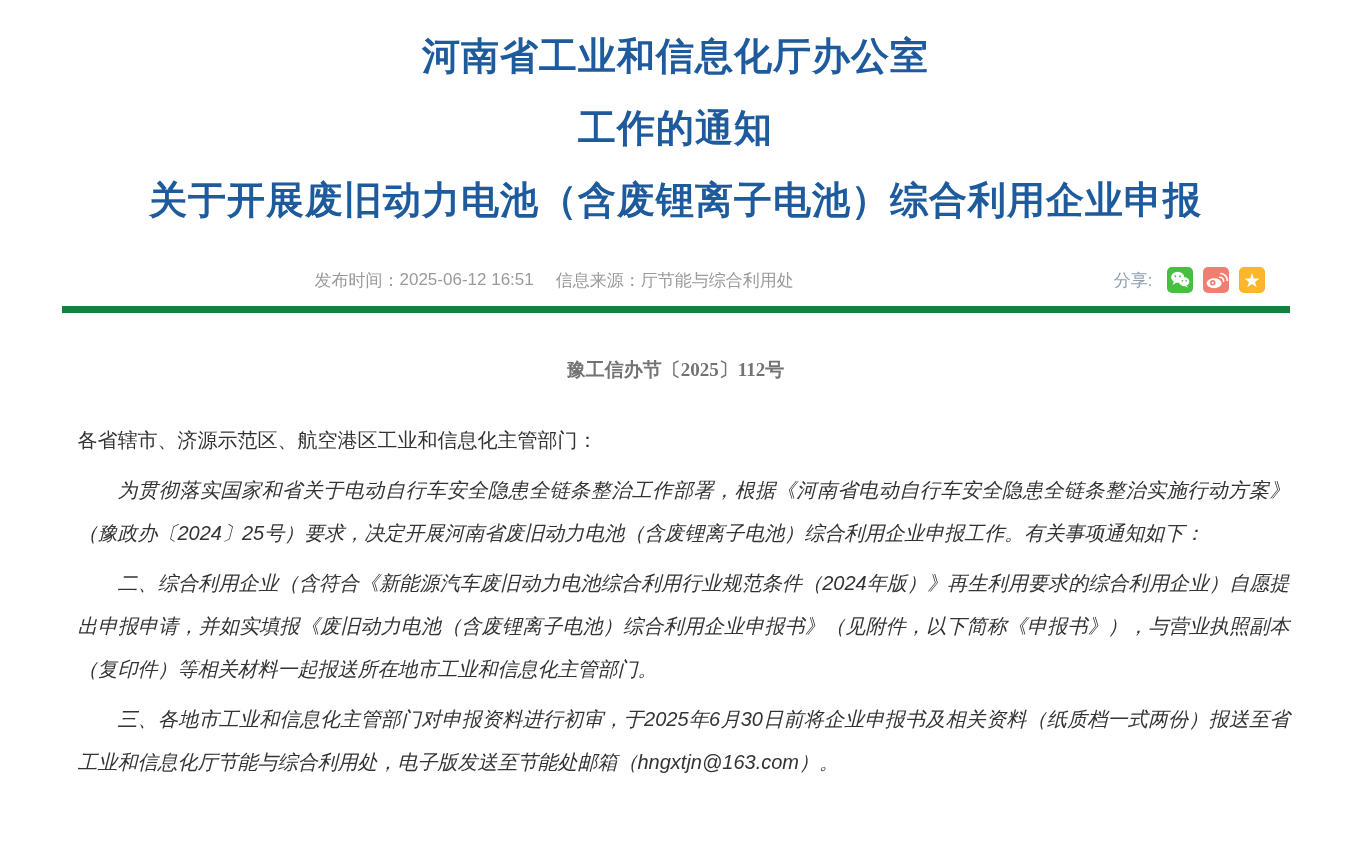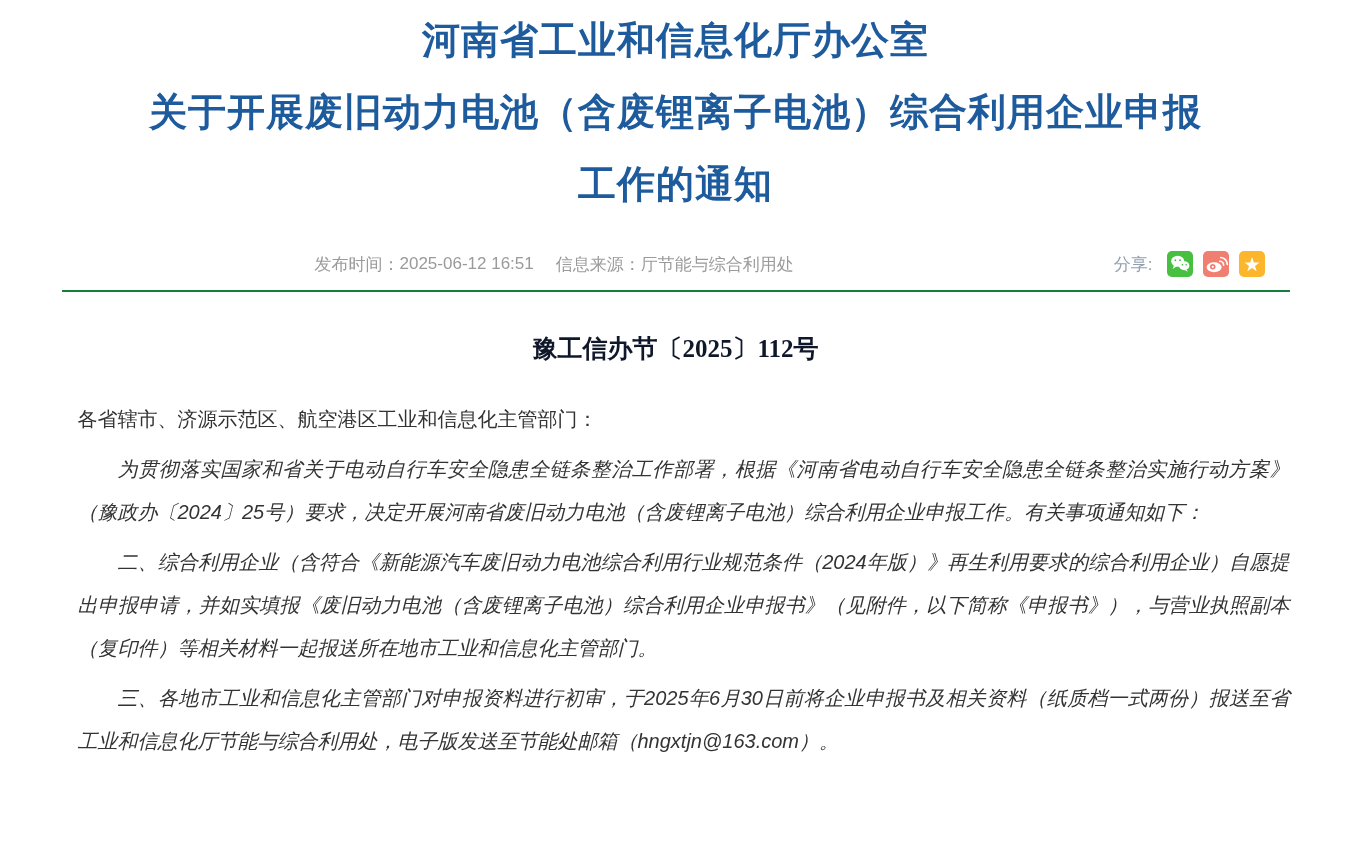--- a/index.html
+++ b/index.html
@@ -11,36 +11,36 @@
     overflow: hidden;
     font-family: "Liberation Sans", sans-serif;
   }
   .container {
     width: 1228px;
     margin: 0 auto;
     position: relative;
   }
   
   .title-block {
-    padding-top: 4px;
+    padding-top: 20px;
     text-align: center;
   }
   .title-line {
     color: #1e5b9d;
     font-size: 38px;
     font-weight: bold;
     line-height: 72px;
     letter-spacing: 1px;
   }
   
   .meta-bar {
     margin-top: 18px;
     height: 52px;
     position: relative;
-    border-bottom: 2px solid #15803d;
+    border-bottom: 7px solid #15803d;
     text-decoration: underline;
   }
   .meta-text {
     position: absolute;
     left: 253px;
     top: 0;
     height: 52px;
     display: flex;
     align-items: center;
     color: #9a9a9a;
@@ -73,22 +73,22 @@
   .share-icon svg { width: 26px; height: 26px; display: block; }
   .icon-wechat { background: #47c041; }
   .icon-weibo  { background: #f07f72; }
   .icon-star   { background: #fbb62b; }
   
   .doc-number {
     margin-top: 42px;
     text-align: center;
     font-family: "Liberation Serif", serif;
     font-weight: bold;
-    font-size: 25px;
-    color: #0f172a;
+    font-size: 19px;
+    color: #737373;
     line-height: 30px;
   }
   
   .doc-body {
     margin-top: 34px;
     color: #333333;
     font-size: 20px;
     line-height: 43px;
     text-align: justify;
   }
@@ -100,22 +100,22 @@
     font-style: italic;
   }
 </style>
 </head>
 <body>
 
 <div class="container">
 
   <div class="title-block">
     <div class="title-line">河南省工业和信息化厅办公室</div>
+    <div class="title-line">工作的通知</div>
     <div class="title-line">关于开展废旧动力电池（含废锂离子电池）综合利用企业申报</div>
-    <div class="title-line">工作的通知</div>
   </div>
 
   <div class="meta-bar">
     <div class="meta-text">
       <span>发布时间：</span>
         <span>2025-06-12 16:51</span>
       <span class="source">信息来源：</span>
         <span>厅节能与综合利用处</span>
     </div>
     <div class="share-box">

